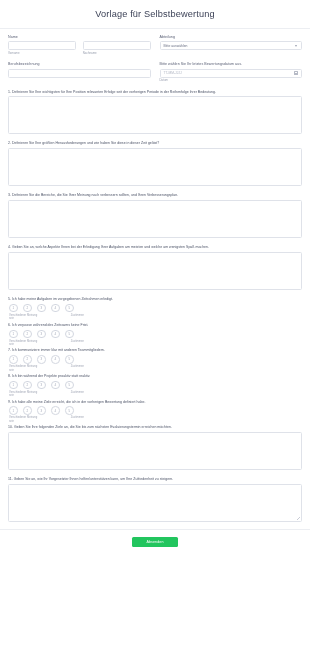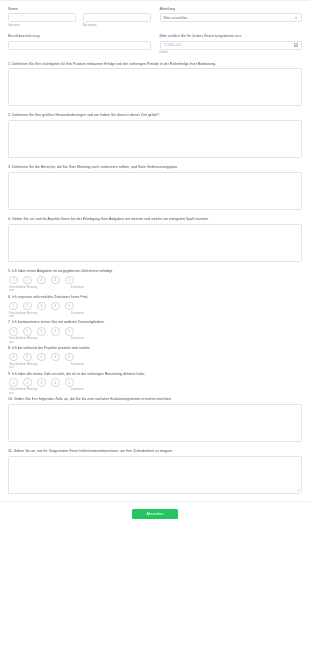--- a/index.html
+++ b/index.html
@@ -181,20 +181,23 @@
     width: 46px; height: 10px;
     display: flex; align-items: center; justify-content: center;
     letter-spacing: .1px;
   }
 </style>
 </head>
 <body>
 
 <div class="page">
 
+  <div class="header">
+    <div class="form-title">Vorlage für Selbstbewertung</div>
+  </div>
   <div class="header-rule"></div>
 
   <div class="body">
 
     <div class="row">
       <div class="col">
         <div class="field-label">Name</div>
         <div class="name-pair">
           <div class="col">
             <div class="input-box" placeholder=""></div>

